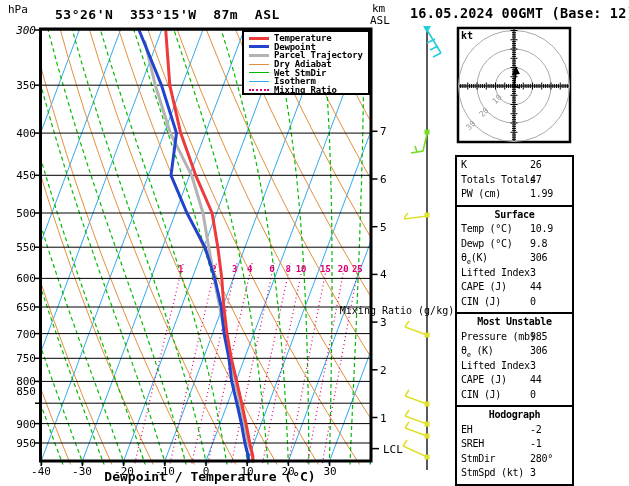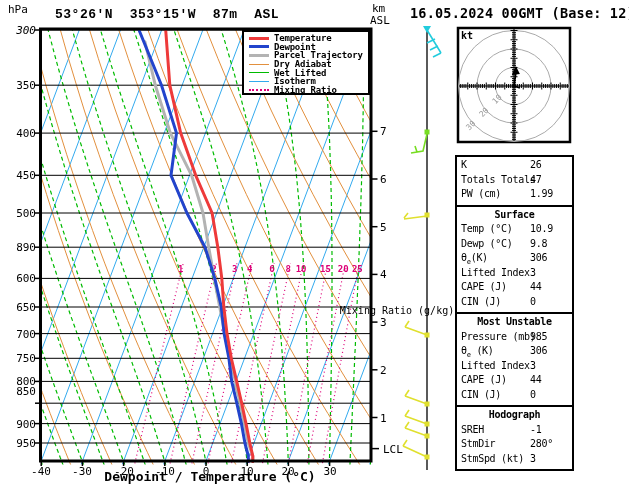--- a/index.html
+++ b/index.html
@@ -344,32 +344,32 @@
           <text x="485.841" y="114.15899999999999" transform="rotate(-45 485.841 114.15899999999999)" text-anchor="middle">20</text>
           <text x="472.7615" y="127.23849999999999" transform="rotate(-45 472.7615 127.23849999999999)" text-anchor="middle">30</text>
         </g>
         <path d="M519.9,88.0 L514.0,86.0 L515.9,73.0" stroke="#000" stroke-width="1.6" fill="none"></path>
         <polygon points="511.85,75.05 519.85,74.05 515.85,66.05" fill="#000"></polygon>
         <circle cx="514" cy="86" r="2" fill="#000"></circle>
       </g>
     </svg>
 
   <div class="lbl f11" style="left:8px;top:4px;">hPa</div>
-  <div class="lbl f13 bold" style="left:55px;top:8px;letter-spacing:0.5px;font-family:Liberation Mono, monospace;">53°26'N  353°15'W  87m  ASL</div>
+  <div class="lbl f13 bold" style="left:55px;top:8px;letter-spacing:0.5px;">53°26'N  353°15'W  87m  ASL</div>
   <div class="lbl f11" style="left:372px;top:3px;">km</div>
   <div class="lbl f11" style="left:370px;top:15px;">ASL</div>
   <div class="lbl bold" style="left:410px;top:7px;font-size:13.5px;letter-spacing:0.2px;">16.05.2024 00GMT (Base: 12)</div>
 
   <div id="pressure-labels">
       <div class="plabel" style="left:6px;top:25px;font-style:italic;">300</div>
       <div class="plabel" style="left:6px;top:80px;">350</div>
       <div class="plabel" style="left:6px;top:128px;">400</div>
       <div class="plabel" style="left:6px;top:170px;">450</div>
       <div class="plabel" style="left:6px;top:208px;">500</div>
-      <div class="plabel" style="left:6px;top:242px;">890</div>
+      <div class="plabel" style="left:6px;top:242px;">550</div>
       <div class="plabel" style="left:6px;top:273px;">600</div>
       <div class="plabel" style="left:6px;top:302px;">650</div>
       <div class="plabel" style="left:6px;top:329px;text-align:right;">700</div>
       <div class="plabel" style="left:6px;top:353px;">750</div>
       <div class="plabel" style="left:6px;top:376px;">800</div>
       <div class="plabel" style="left:6px;top:386px;">850</div>
       <div class="plabel" style="left:6px;top:419px;">900</div>
       <div class="plabel" style="left:6px;top:438px;">950</div>
     </div>
   <div id="temp-labels">
@@ -407,21 +407,21 @@
       <div class="lrow" style="">
         <span class="lsample" style="border-top: 3px solid rgb(179, 179, 179);"></span>
         <span class="llabel">Parcel Trajectory</span>
       </div>
       <div class="lrow" style="">
         <span class="lsample" style="border-top: 1px solid rgb(226, 144, 62);"></span>
         <span class="llabel">Dry Adiabat</span>
       </div>
       <div class="lrow" style="">
         <span class="lsample" style="border-top: 1px solid rgb(0, 187, 0);"></span>
-        <span class="llabel">Wet Lifted</span>
+        <span class="llabel">Wet StmDir</span>
       </div>
       <div class="lrow" style="">
         <span class="lsample" style="border-top: 1px solid rgb(51, 170, 238);"></span>
         <span class="llabel">Isotherm</span>
       </div>
       <div class="lrow" style="">
         <span class="lsample" style="border-top: 2px dotted rgb(221, 0, 119);"></span>
         <span class="llabel">Mixing Ratio</span>
       </div>
     </div>
@@ -446,19 +446,20 @@
       <div class="tbox" style="">
         <div class="trow ttitle bold" style="">Most Unstable</div>
         <div class="trow" style=""><span>Pressure (mb)</span><span class="tval">985</span></div>
         <div class="trow" style=""><span>θ<sub>e</sub> (K)</span><span class="tval">306</span></div>
         <div class="trow" style=""><span>Lifted Index</span><span class="tval">3</span></div>
         <div class="trow" style=""><span>CAPE (J)</span><span class="tval">44</span></div>
         <div class="trow" style=""><span>CIN (J)</span><span class="tval">0</span></div>
       </div>
       <div class="tbox" style="">
         <div class="trow ttitle bold" style="">Hodograph</div>
+        <div class="trow" style=""><span>EH</span><span class="tval">-2</span></div>
         <div class="trow" style=""><span>SREH</span><span class="tval">-1</span></div>
         <div class="trow" style=""><span>StmDir</span><span class="tval">280°</span></div>
         <div class="trow" style=""><span>StmSpd (kt)</span><span class="tval">3</span></div>
       </div>
     </div>
 
 </div>
 
 </body></html>

